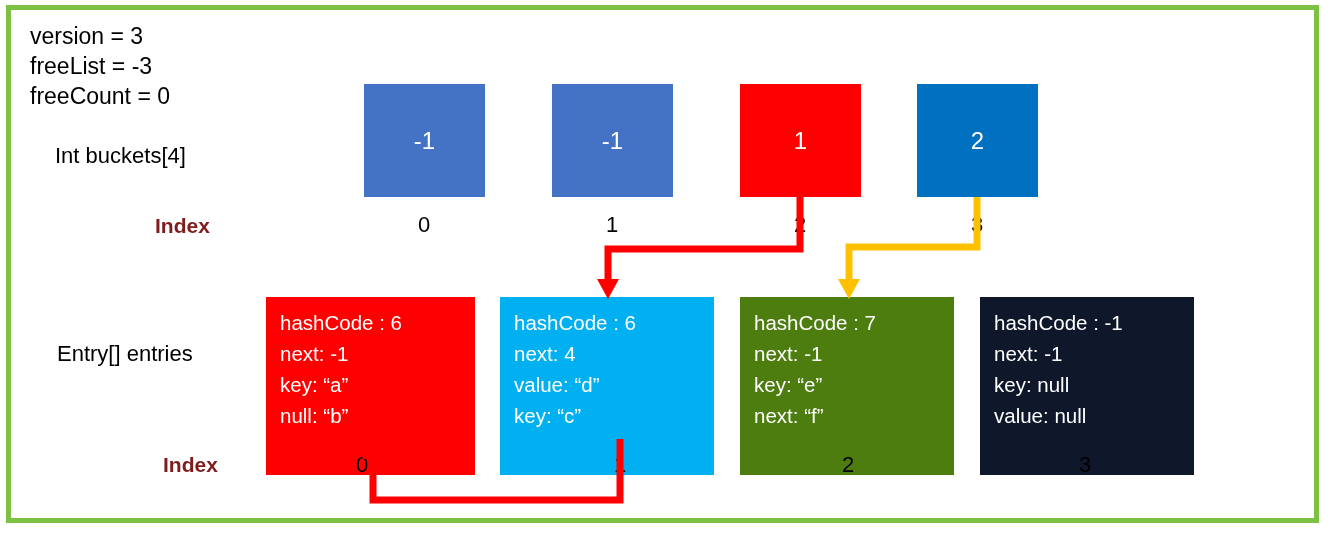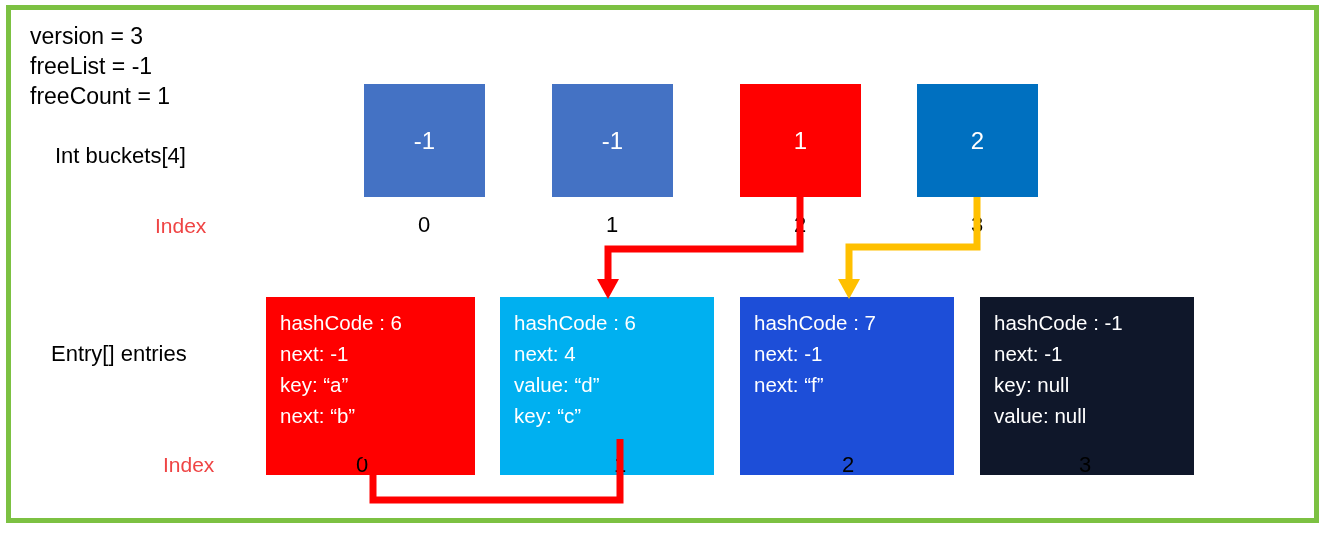--- a/index.html
+++ b/index.html
@@ -48,27 +48,28 @@
   .hdr-1 { top: 51px; }
   .hdr-2 { top: 81px; }
 
   .row-label {
     position: absolute;
     color: #000000;
     font-size: 22px;
     white-space: pre;
   }
   .lbl-buckets { left: 55px; top: 143px; text-align: center; }
-  .lbl-entries { left: 51px; top: 341px; text-align: center; }
+  .lbl-entries { left: 57px; top: 341px; text-align: center; }
 
   .index-word {
     position: absolute;
-    color: #ef4444;
+    color: #7f1d1d;
     font-size: 21px;
     white-space: pre;
+    font-weight: bold;
   }
   .index-word-top { left: 155px; top: 214px; }
   .index-word-bottom { left: 163px; top: 453px; }
 
   .bucket {
     position: absolute;
     top: 84px;
     width: 121px;
     height: 113px;
     display: flex;
@@ -105,22 +106,22 @@
   }
 </style>
 </head>
 <body>
 
 <div id="canvas">
 
   <div class="frame"></div>
 
   <div class="hdr hdr-0">version = 3</div>
-  <div class="hdr hdr-1">freeList = -1</div>
-  <div class="hdr hdr-2">freeCount = 1</div>
+  <div class="hdr hdr-1">freeList = -3</div>
+  <div class="hdr hdr-2">freeCount = 0</div>
 
   <div class="row-label lbl-buckets">Int buckets[4]</div>
   <div class="row-label lbl-entries">Entry[] entries</div>
   <div class="index-word index-word-top">Index</div>
   <div class="index-word index-word-bottom">Index</div>
 
   <div class="bucket" style="left:364px; background:#4472C4;">
     <span>-1</span>
   </div>
   <div class="bucket" style="left:552px; background:#4472C4;">
@@ -135,31 +136,32 @@
 
   <div class="index-num index-num-top" style="left:404px;">0</div>
   <div class="index-num index-num-top" style="left:592px;">1</div>
   <div class="index-num index-num-top" style="left:780px;">2</div>
   <div class="index-num index-num-top" style="left:957px;">3</div>
 
   <div class="entry" style="left:266px; width:209px; background:#FF0000;">
     <div class="ln">hashCode : 6</div>
     <div class="ln">next: -1</div>
     <div class="ln">key: “a”</div>
-    <div class="ln">next: “b”</div>
+    <div class="ln">null: “b”</div>
   </div>
   <div class="entry" style="left:500px; width:214px; background:#00B0F0;">
     <div class="ln">hashCode : 6</div>
     <div class="ln">next: 4</div>
     <div class="ln">value: “d”</div>
     <div class="ln">key: “c”</div>
   </div>
-  <div class="entry" style="left:740px; width:214px; background:#1d4ed8;">
+  <div class="entry" style="left:740px; width:214px; background:#4d7c0f;">
     <div class="ln">hashCode : 7</div>
     <div class="ln">next: -1</div>
+    <div class="ln">key: “e”</div>
     <div class="ln">next: “f”</div>
   </div>
   <div class="entry" style="left:980px; width:214px; background:#0f172a;">
     <div class="ln">hashCode : -1</div>
     <div class="ln">next: -1</div>
     <div class="ln">key: null</div>
     <div class="ln">value: null</div>
   </div>
 
   <div class="index-num index-num-bottom" style="left:342px;">0</div>

